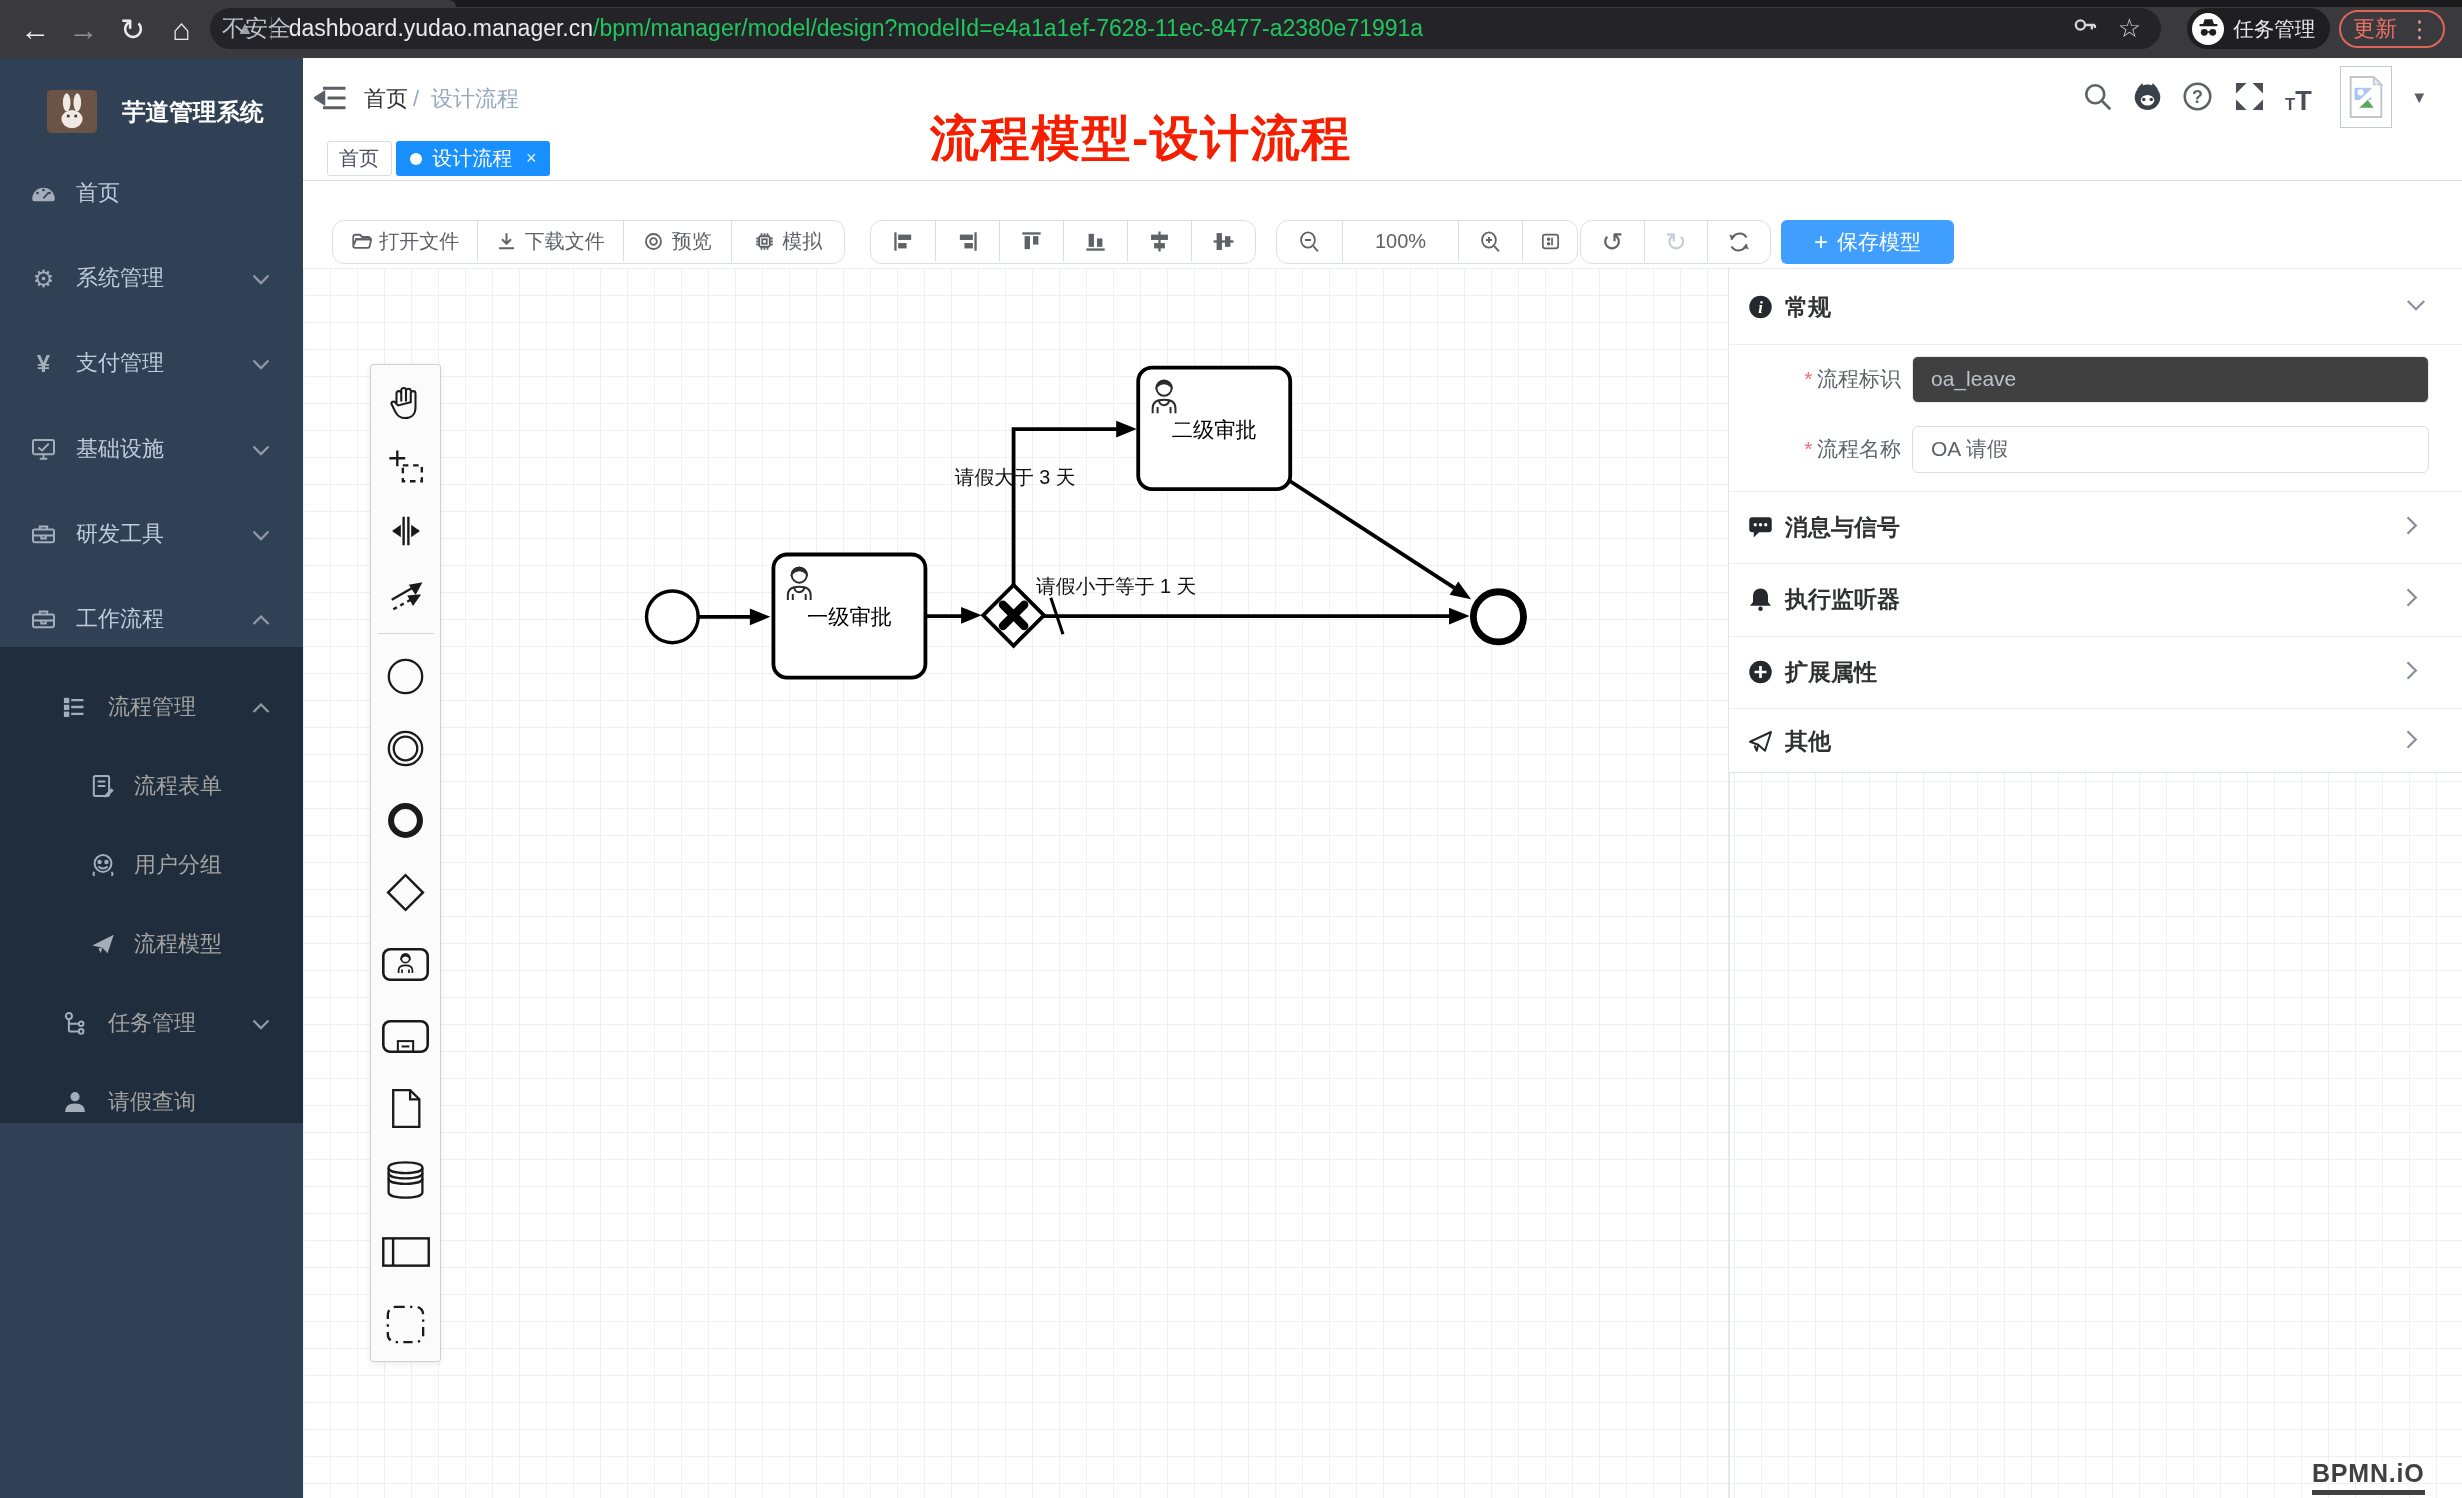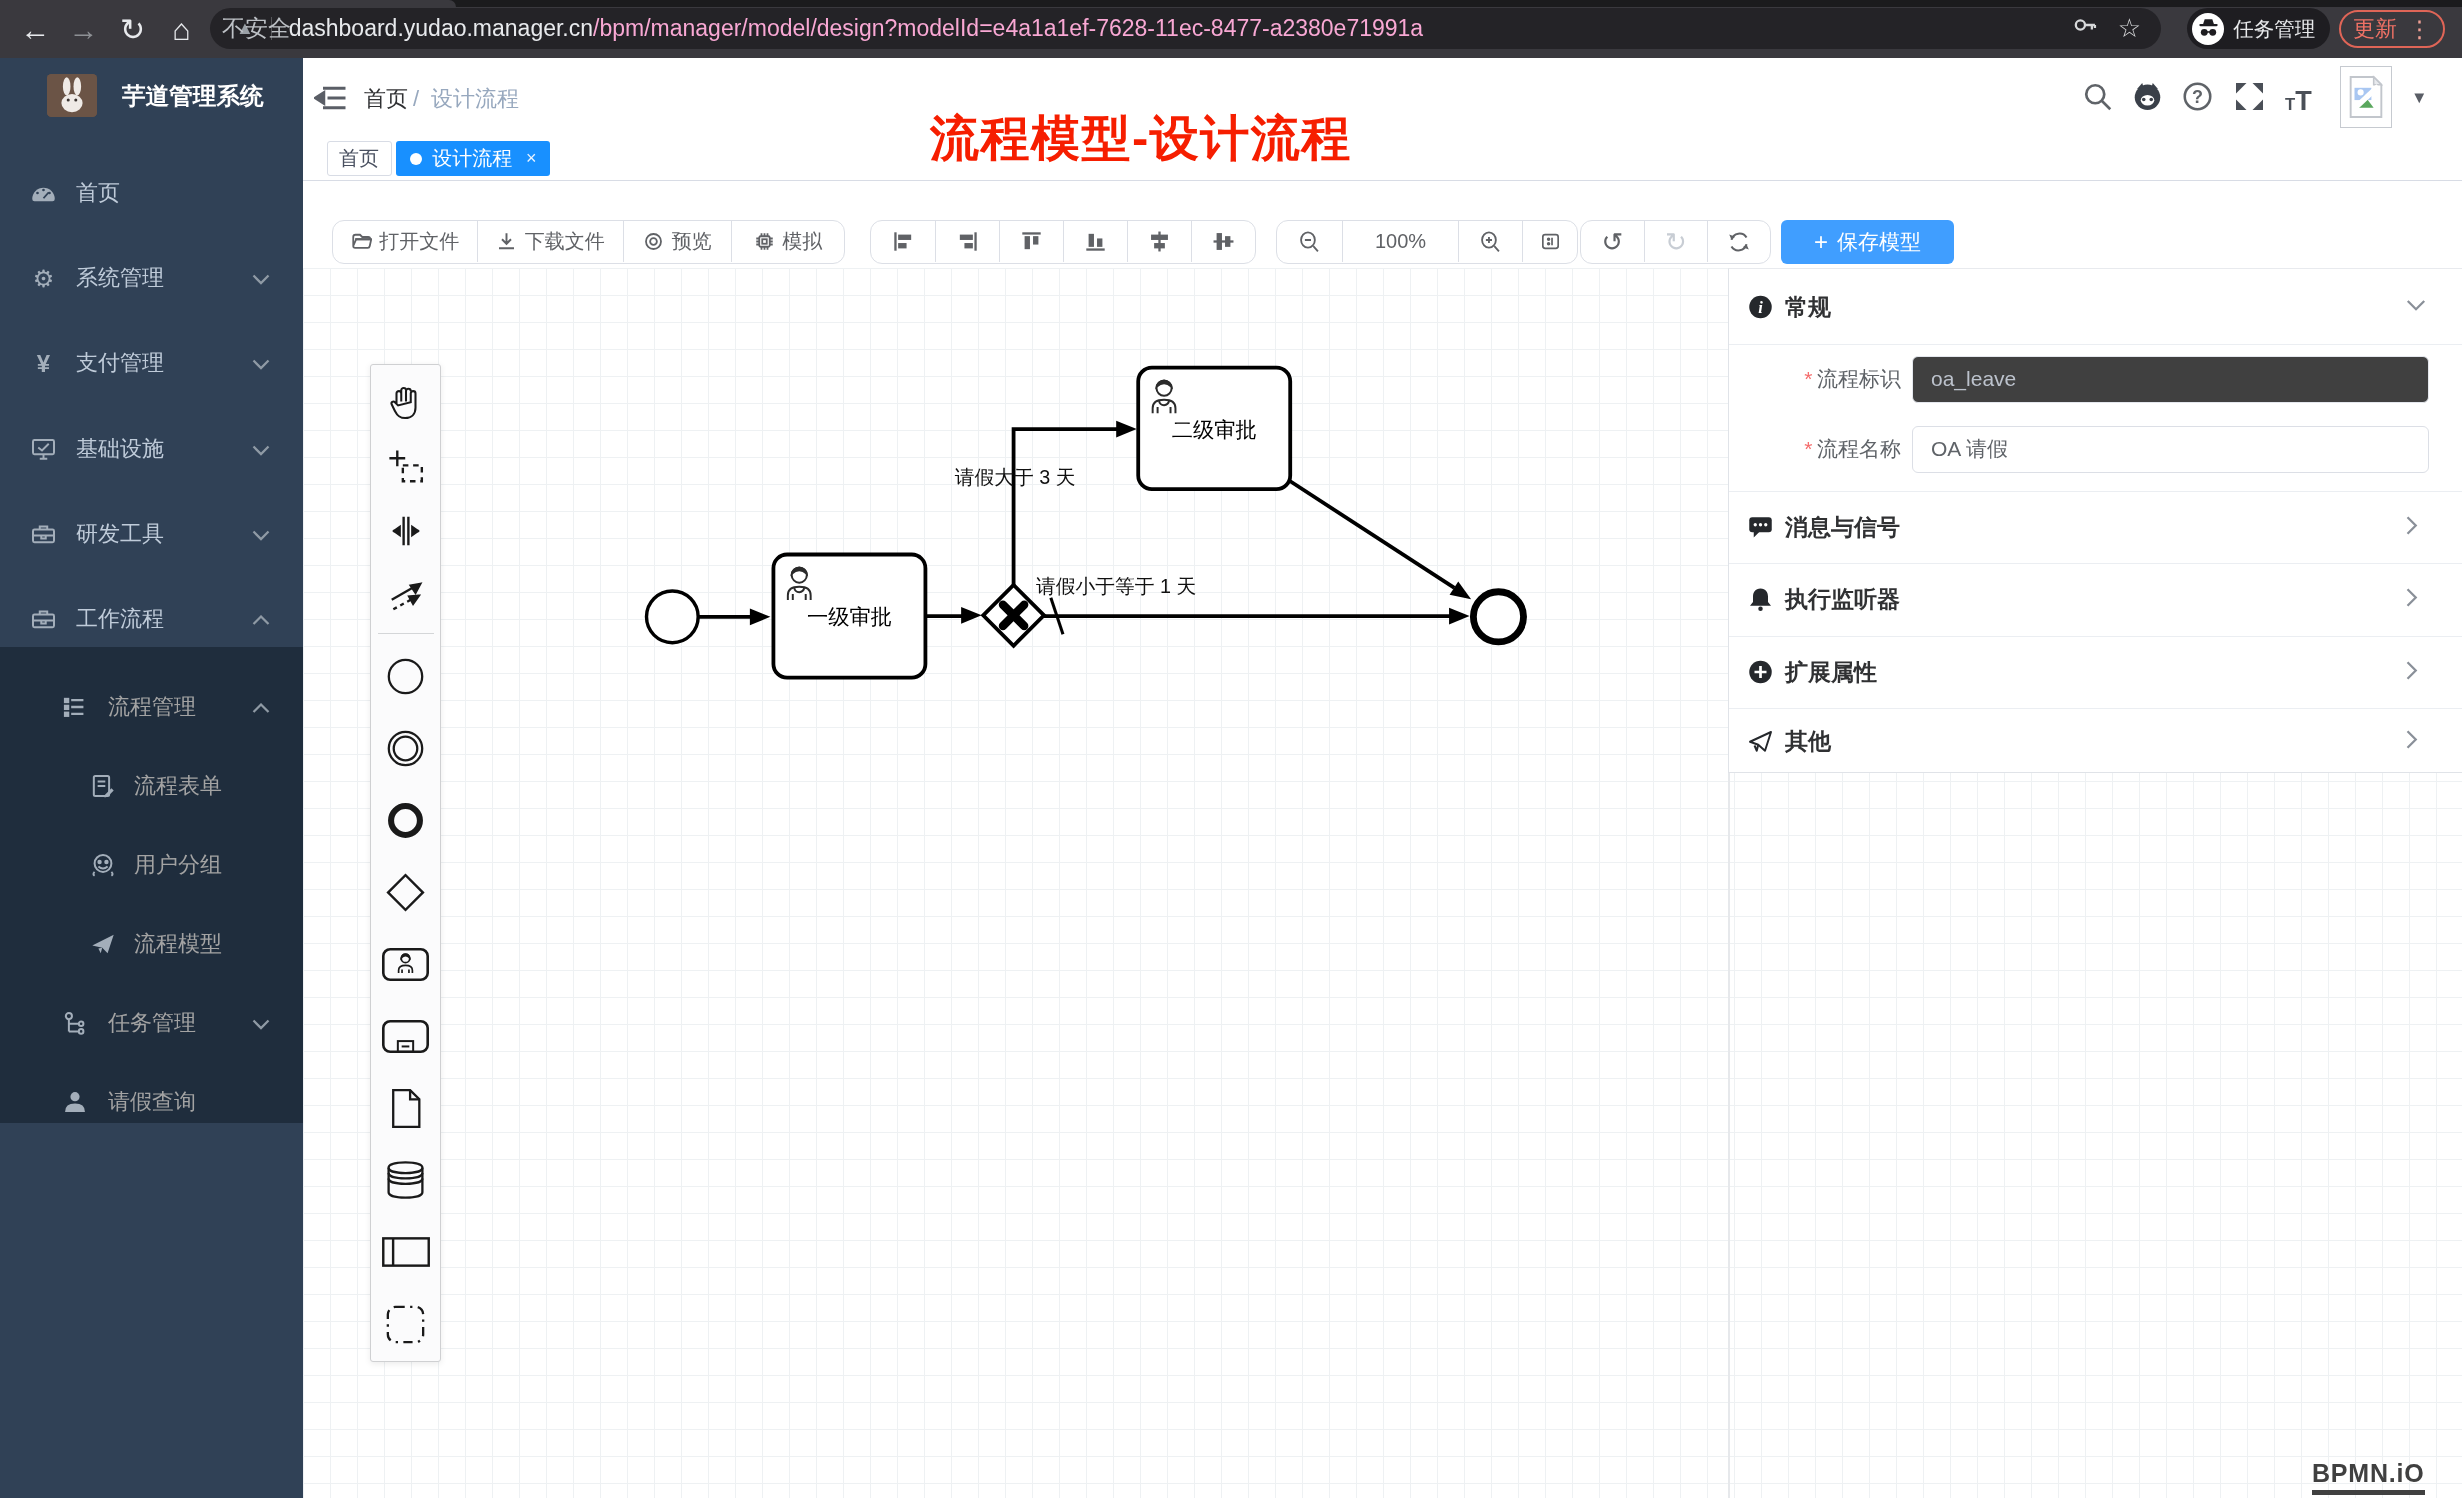--- a/index.html
+++ b/index.html
@@ -12,35 +12,35 @@
   #browser .activetab { position:absolute; left:0; top:0; width:456px; height:6.8px; background:#3a393e; border-radius:0 7.6px 0 0; }
   .navbtn { position:absolute; top:10.6px; width:37px; height:37px; color:#e8eaed; font-size:30px;
     line-height:37px; text-align:center; }
   .navbtn.dim { color:#8d9094; }
   #urlbar { position:absolute; left:210px; top:8.4px; width:1951px; height:41px; border-radius:20.5px;
     background:#242327; display:flex; align-items:center; color:#9aa0a6; font-size:23px; }
   #urlbar .warn { margin-left:26px; font-size:18px; color:#9aa0a6; }
   #urlbar .sec { margin-left:12px; color:#bdc1c6; }
   #urlbar .vsep { width:1.5px; height:23px; background:#55565a; margin:0 16.7px; }
   #urlbar .domain { color:#e8eaed; }
-  #urlbar .path { color:#f9a8d4; white-space:nowrap; overflow:hidden; flex:1 1 auto; }
+  #urlbar .path { color:#22c55e; white-space:nowrap; overflow:hidden; flex:1 1 auto; }
   #urlbar .keyicon, #urlbar .staricon { flex:0 0 auto; margin-right:20px; color:#d7d8da; font-size:26px; }
   #incog { position:absolute; left:2187px; top:8.4px; width:143px; height:41px; border-radius:20.5px;
     background:#1e1d21; display:flex; align-items:center; }
   #incog .circ { width:32px; height:32px; border-radius:50%; background:#fff; margin-left:5.3px;
     display:flex; align-items:center; justify-content:center; }
   #incog .lbl { color:#e8e9eb; font-size:20.5px; margin-left:9px; }
   #update { position:absolute; left:2339px; top:10px; width:106px; height:38px; border-radius:19px;
     border:2.3px solid #df6557; display:flex; align-items:center; justify-content:space-between; padding:0 12px; }
   #update .lbl { color:#ef7165; font-size:22px; }
   #update .kebab { color:#f0a095; font-size:23px; }
 
   
   #sidebar { position:absolute; left:0; top:58px; width:303px; height:1440px; background:#304156; }
-  #sidebar .logo-row { position:absolute; left:0; top:0; width:303px; height:85px; }
+  #sidebar .logo-row { position:absolute; left:0; top:16px; width:303px; height:85px; }
   #sidebar .logo { position:absolute; left:47px; top:16px; width:50px; height:43px; border-radius:4.6px;
     background:#6b5446; overflow:hidden; }
   #sidebar .app-title { position:absolute; left:122px; top:0; height:85px; line-height:76px;
     color:#fff; font-size:23.6px; font-weight:700; }
   .mi { position:absolute; left:0; width:303px; height:85px; color:#bfcbd9; font-size:22px; }
   .mi .ic { position:absolute; left:30px; top:50%; transform:translateY(-50%); width:27px; height:27px;
     color:#a3aeba; font-size:24px; line-height:27px; text-align:center; }
   .mi .lb { position:absolute; left:76px; top:0; line-height:85px; }
   .mi .ch { position:absolute; left:252px; top:50%; transform:translateY(-50%); }
   #submenu { position:absolute; left:0; top:589px; width:303px; height:476px; background:#1f2d3d; }

